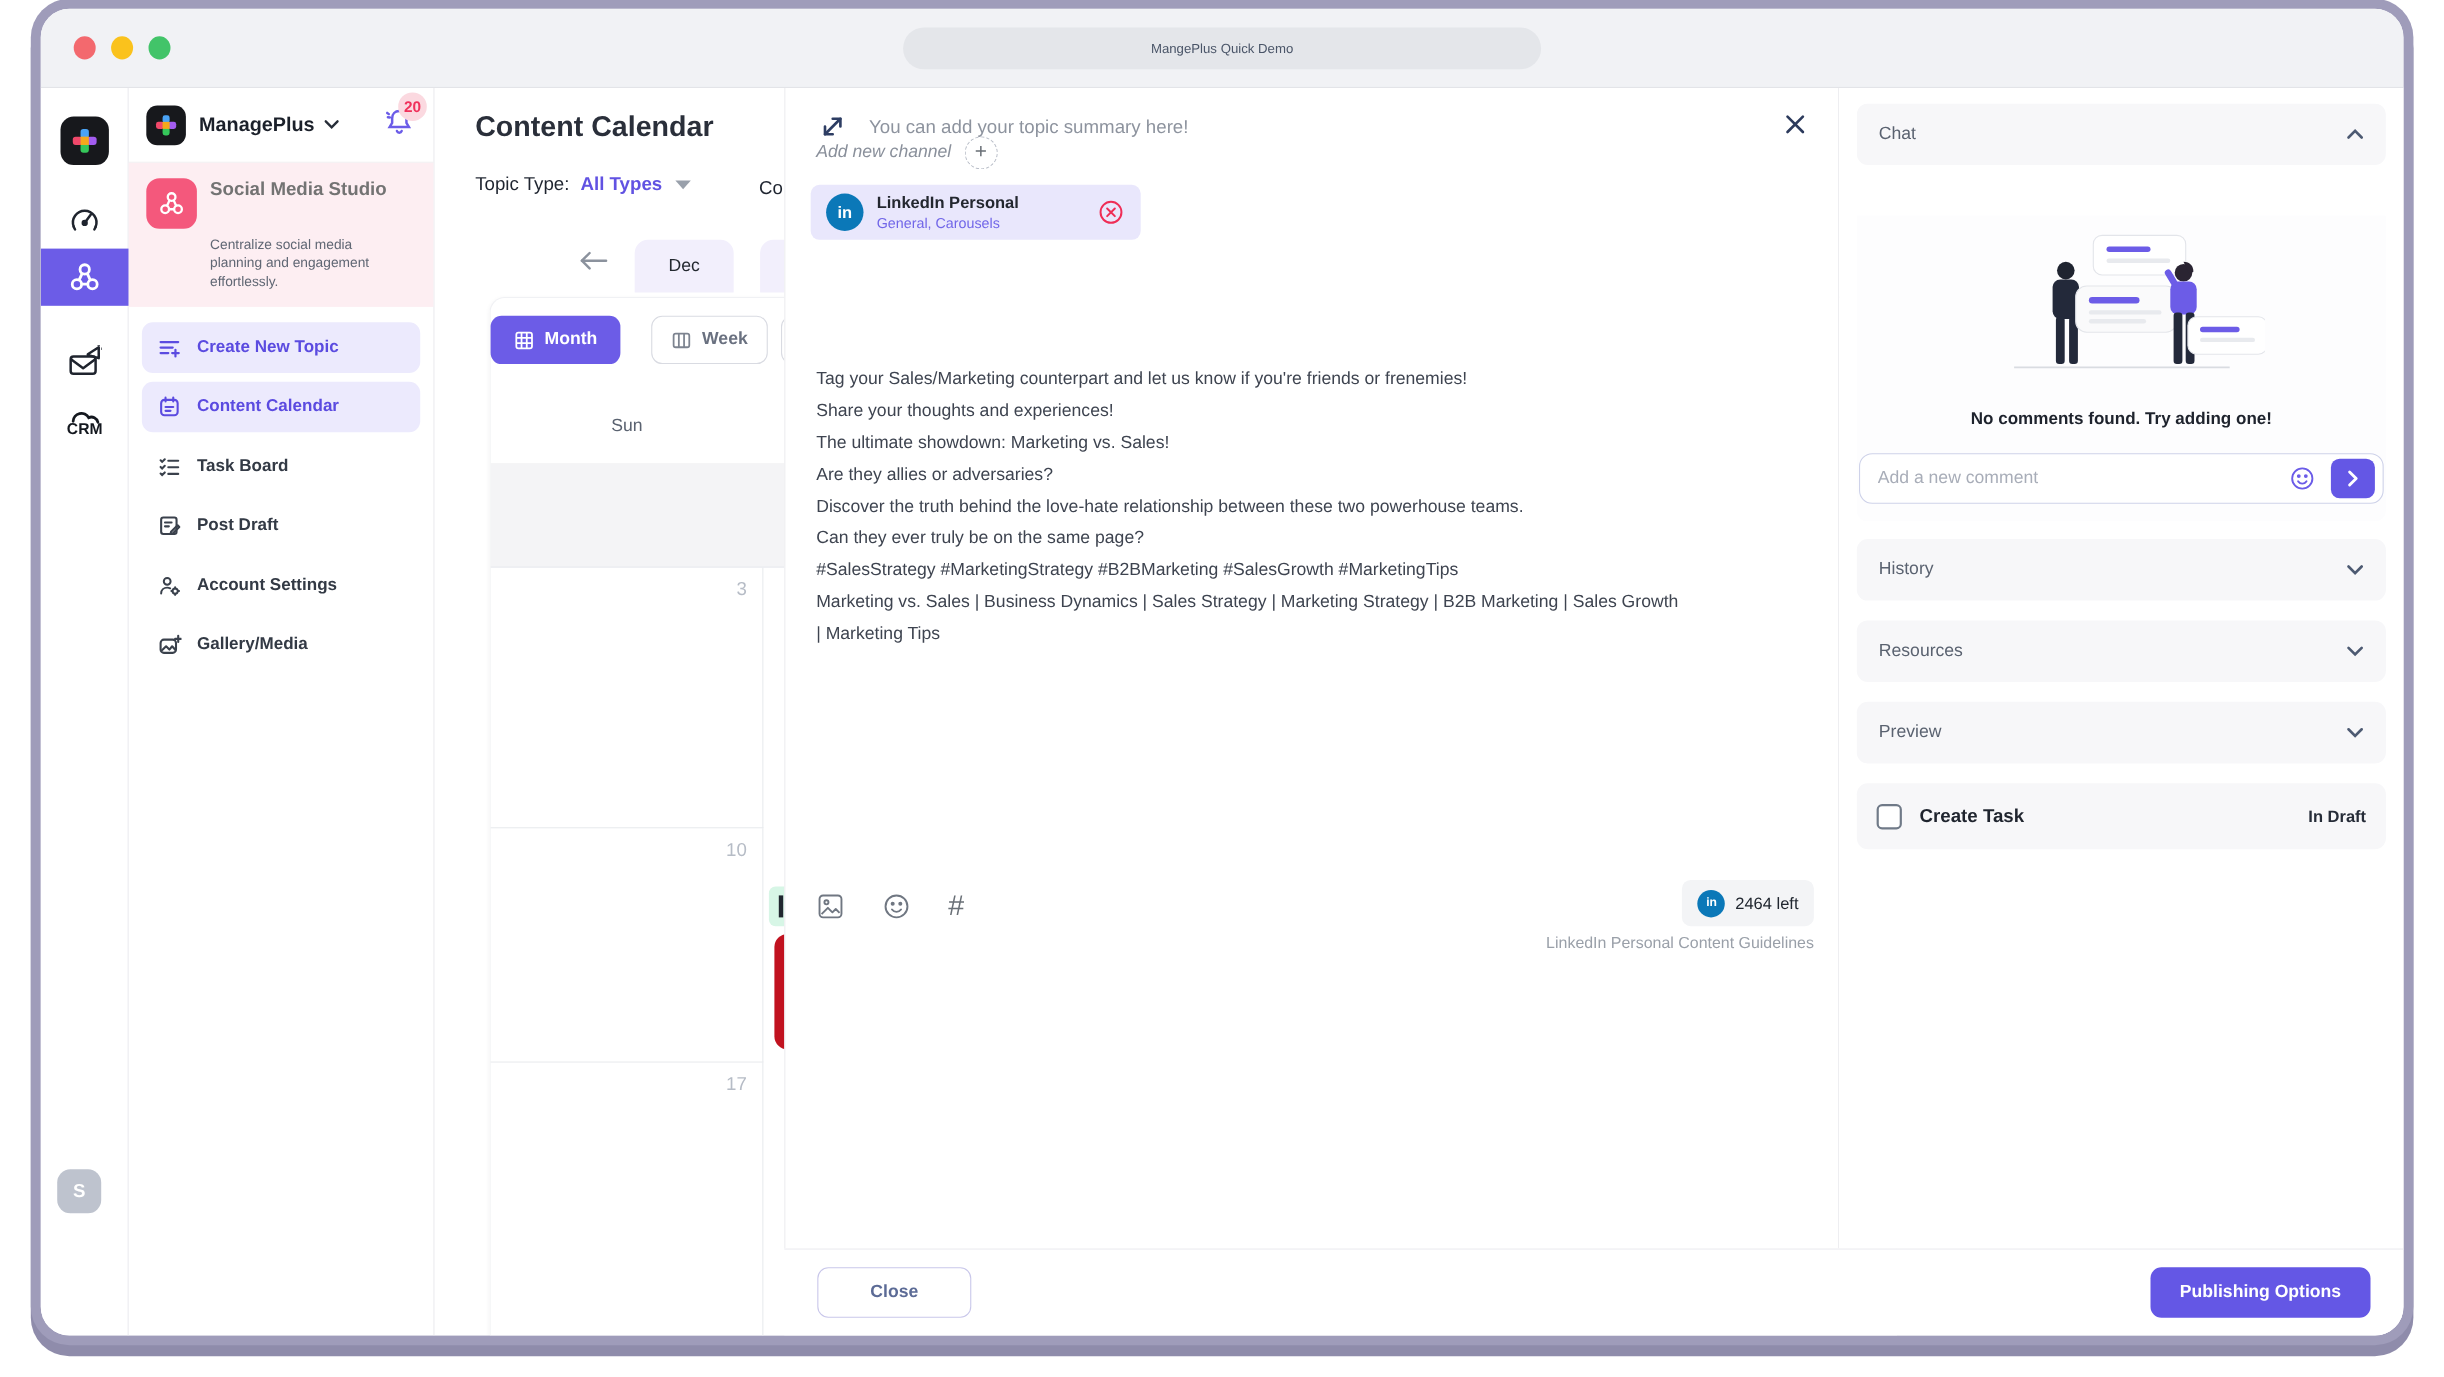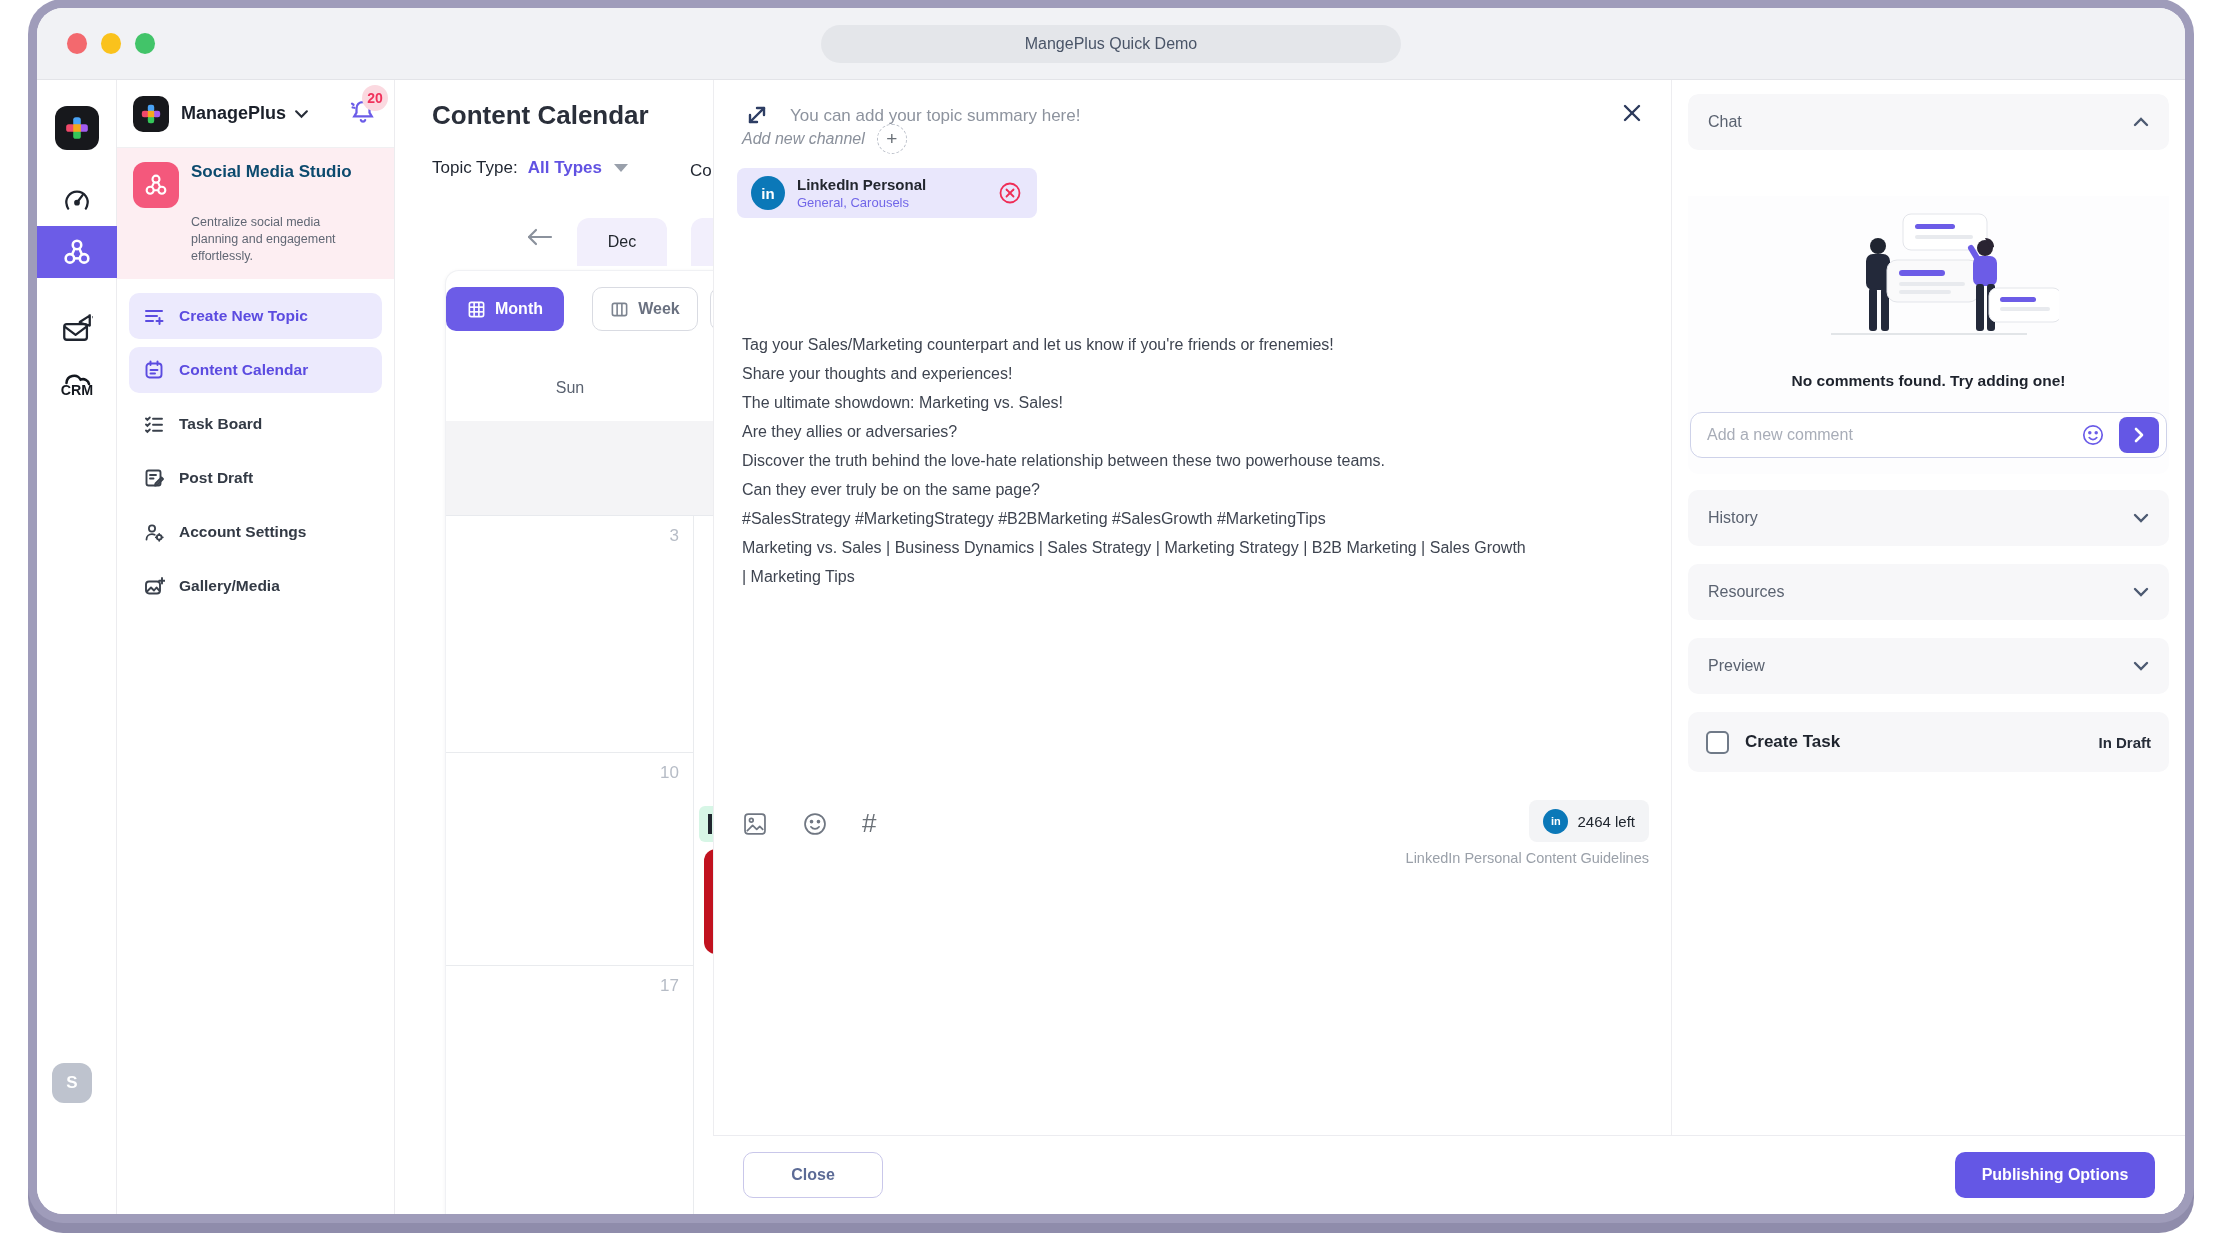--- a/index.html
+++ b/index.html
@@ -8,21 +8,21 @@
             background:#fff; border-radius:26px; overflow:hidden;
             box-shadow:0 0 0 9px #9f9cba, 0 10px 0 9px #8f8cab; }
   
   .titlebar { position:absolute; left:0; top:0; right:0; height:72px; background:#f1f2f5;
               border-bottom:1px solid #e3e4e8; display:flex; align-items:center; }
   .lights { display:flex; gap:14px; margin-left:30px; }
   .light { width:20px; height:21px; border-radius:50%; }
   .l-red{background:#f3696e}.l-yellow{background:#fac21c}.l-green{background:#42c469}
   .title-pill { position:absolute; left:50%; transform:translateX(-50%); width:580px; height:38px;
                 background:#e4e6ea; border-radius:19px; display:flex; align-items:center; justify-content:center;
-                color:#4a5568; font-size:16px; }
+                color:#4a5568; font-size:12px; }
   
   .content { position:absolute; left:0; top:72px; right:0; bottom:0; background:#fff; }
   
   .rail { position:absolute; left:0; top:0; width:80px; height:100%; border-right:1px solid #ececef;
           display:flex; flex-direction:column; align-items:center; }
   .rail-item { width:80px; display:flex; justify-content:center; align-items:center; cursor:pointer; }
   .logo-sq { width:44px; height:44px; background:#17181c; border-radius:12px; display:flex; align-items:center; justify-content:center; }
   .rail-active { background:#6c5ce7; height:52px; margin:10px 0; }
   .s-widget { position:absolute; left:15px; top:983px; width:40px; height:40px; border-radius:12px;
               background:#b7bdc9; color:#fff; font-weight:bold; font-size:17px; display:flex;
@@ -32,21 +32,21 @@
   .sb-head { height:68px; display:flex; align-items:center; padding:0 16px; border-bottom:1px solid #f0f0f2; }
   .sb-logo { width:36px; height:36px; background:#17181c; border-radius:10px; display:flex; align-items:center; justify-content:center; }
   .sb-brand { font-size:18px; font-weight:bold; color:#1b202a; margin-left:12px; }
   .sb-chevron { margin-left:8px; }
   .bell-wrap { margin-left:auto; position:relative; cursor:pointer; }
   .badge { position:absolute; top:-12px; left:14px; background:#fbd9e0; color:#f0315b; font-size:14px;
            font-weight:bold; border-radius:50%; width:26px; height:26px; display:flex; align-items:center; justify-content:center; }
   .studio-card { background:#fdeef2; padding:14px 16px; display:flex; gap:12px; }
   .studio-icon { width:46px; height:46px; border-radius:12px; background:#f4587c; flex:none;
                  display:flex; align-items:center; justify-content:center; }
-  .studio-title { font-size:17px; font-weight:bold; color:#0c4a6e; margin-bottom:4px; }
+  .studio-title { font-size:17px; font-weight:bold; color:#737373; margin-bottom:4px; }
   .studio-desc { font-size:12.5px; color:#606774; line-height:17px; width:160px;margin-top:32px; }
   .menu { padding:14px 12px; display:flex; flex-direction:column; gap:8px; }
   .menu-item { height:46px; border-radius:10px; display:flex; align-items:center; gap:14px; padding:0 14px;
                font-size:15.5px; font-weight:bold; color:#333a45; cursor:pointer; }
   .menu-item.active { background:#eceafd; color:#5b4be0; }
   
   .main { position:absolute; left:358px; top:0; right:0; height:100%; }
   .page-title { position:absolute; left:37px; top:20px; font-size:26px; font-weight:bold; color:#2a2f3a; }
   .topic-row { position:absolute; left:37px; top:78px; display:flex; align-items:center; gap:10px; font-size:17px; color:#1f2530; }
   .topic-value { color:#6152e2; font-weight:bold; cursor:pointer; }

